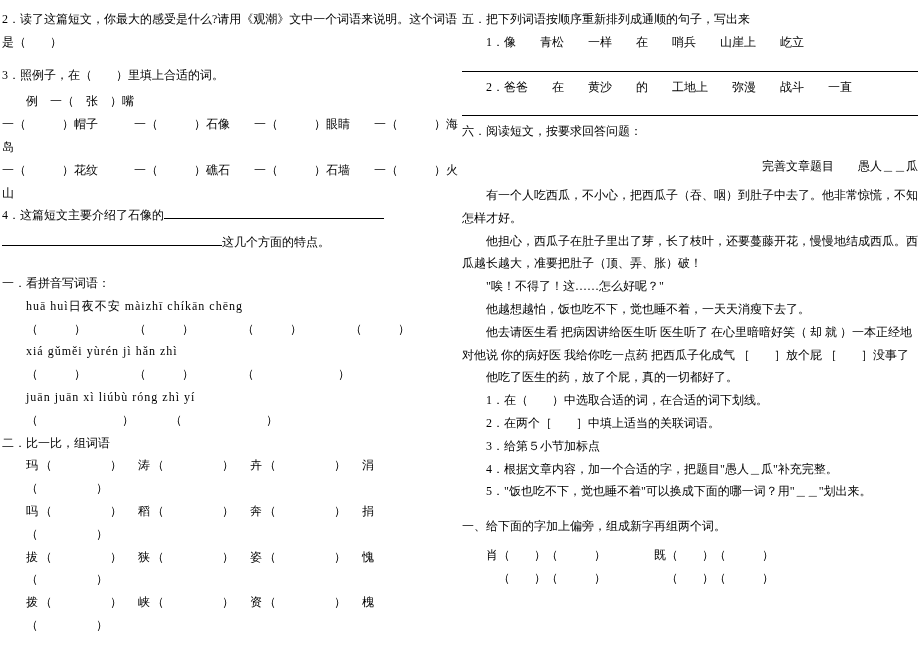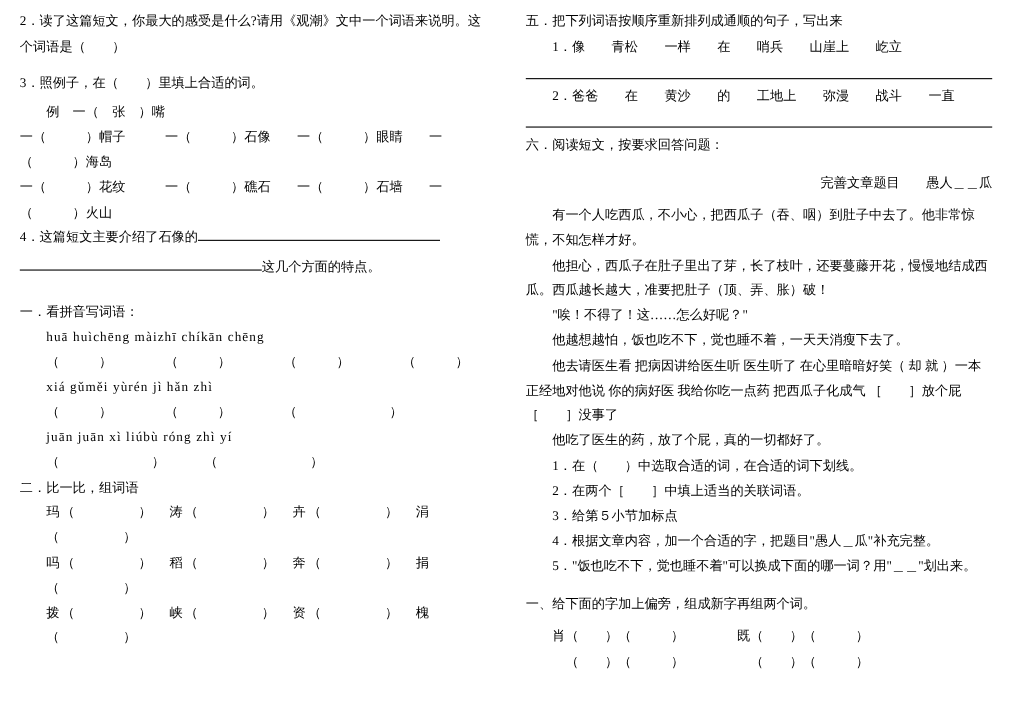--- a/index.html
+++ b/index.html
@@ -8,21 +8,21 @@
       height: 651px;
       background: #fff;
       font-family: "SimSun", "宋体", serif;
       font-size: 12px;
       color: #000;
       display: flex;
       line-height: 1.9;
     }
     .col {
       width: 50%;
-      padding: 8px 18px;
+      padding: 8px 2px;
     }
     .col-left { border-right: none; }
     .q { margin-bottom: 4px; }
     .indent { padding-left: 24px; }
     .indent2 { padding-left: 40px; }
     .blank-line {
       border-bottom: 1px solid #000;
       height: 14px;
       margin: 4px 0;
     }
@@ -56,41 +56,42 @@
     <span>4．这篇短文主要介绍了石像的</span><span class="underline"></span>
   </div>
   <div><span class="underline"></span><span>这几个方面的特点。</span></div>
   <div class="gap"></div>
     <div class="gap"></div>
 
   <div class="gap"></div>
   <div>一．看拼音写词语：</div>
   <div class="pinyin-row">
     <span>huā huì</span>
-    <span>chēng mài</span>
+    <span>日夜不安 mài</span>
     <span>zhī chí</span>
     <span>kān chēng</span>
   </div>
   <div class="paren-row">（　　　）　　　　（　　　）　　　　（　　　）　　　　（　　　）</div>
   <div class="pinyin-row">
     <span>xiá gǔ</span>
     <span>měi yù</span>
     <span>rén jì hǎn zhì</span>
   </div>
   <div class="paren-row">（　　　）　　　　（　　　）　　　　（　　　　　　　）</div>
   <div class="pinyin-row">
     <span>juān juān xì liú</span>
     <span>bù róng zhì yí</span>
   </div>
   <div class="paren-row">（　　　　　　　）　　　（　　　　　　　）</div>
 
   <div>二．比一比，组词语</div>
   <div class="word-grid">
     <div>玛（　　　　）　涛（　　　　）　卉（　　　　）　涓（　　　　）</div>
     <div>吗（　　　　）　稻（　　　　）　奔（　　　　）　捐（　　　　）</div>
+    <div>拔（　　　　）　狭（　　　　）　姿（　　　　）　愧（　　　　）</div>
     <div>拨（　　　　）　峡（　　　　）　资（　　　　）　槐（　　　　）</div>
   </div>
 
 </div>
 
 <div class="col">
   <div>五．把下列词语按顺序重新排列成通顺的句子，写出来</div>
   <div class="indent">1．像　　青松　　一样　　在　　哨兵　　山崖上　　屹立</div>
   <div class="indent blank-line"></div>
   <div class="indent">2．爸爸　　在　　黄沙　　的　　工地上　　弥漫　　战斗　　一直</div>

